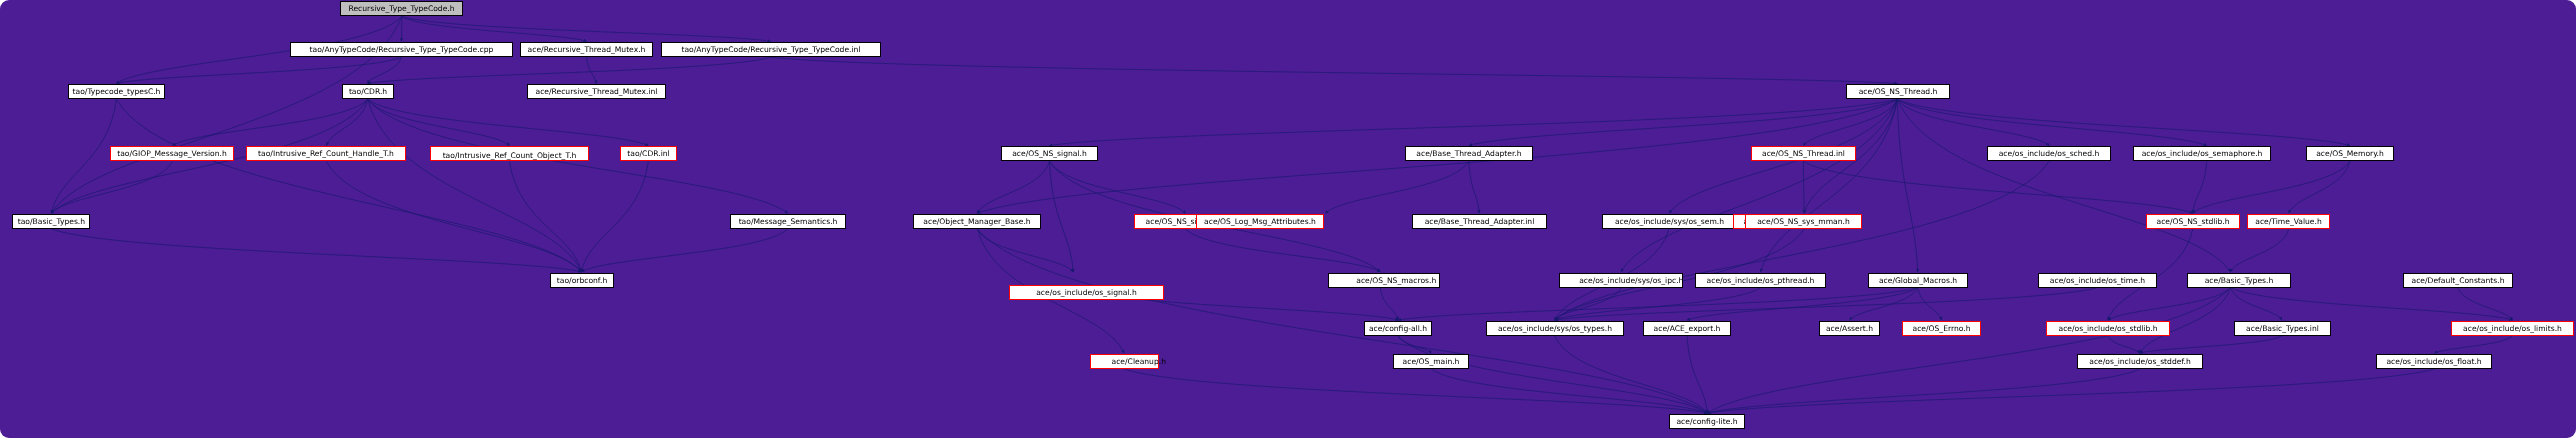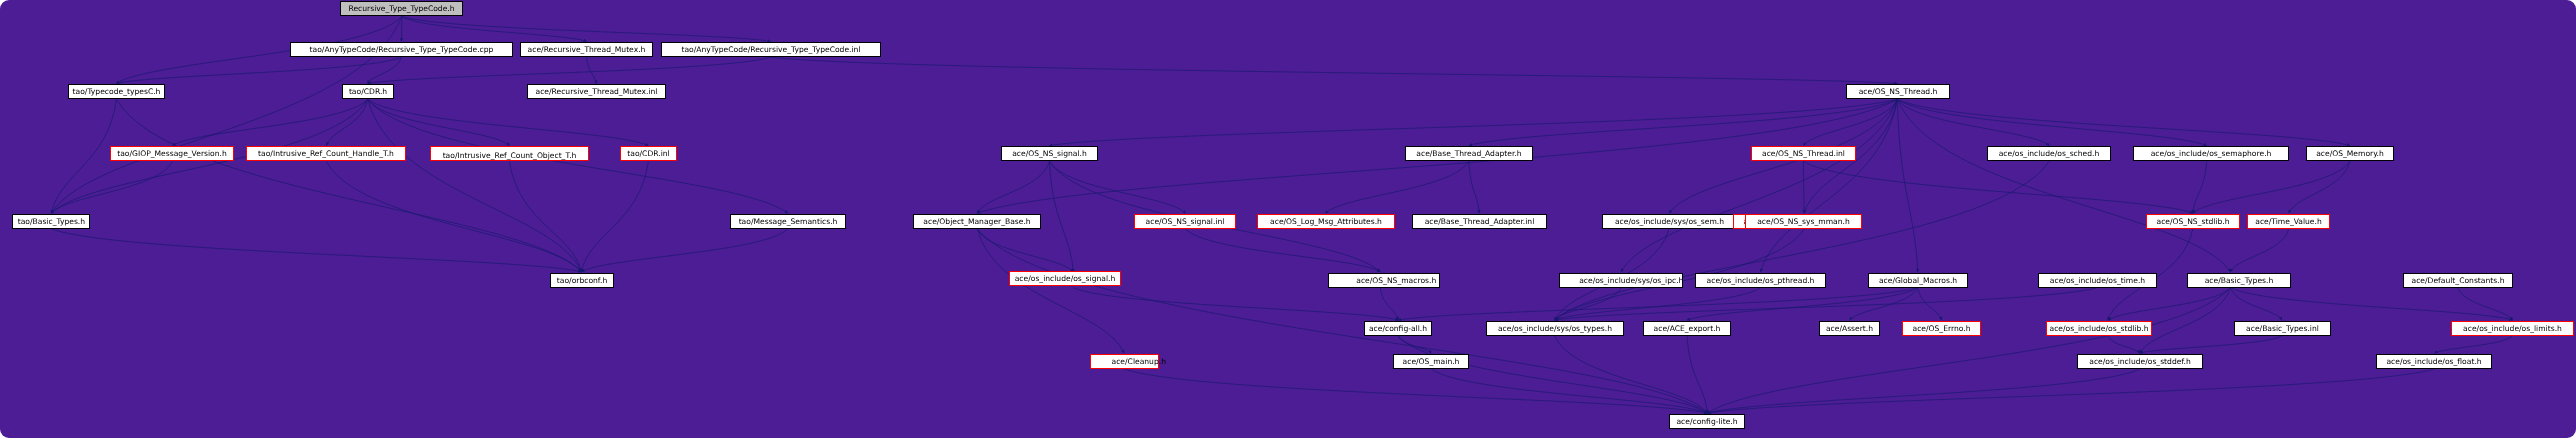--- a/index.html
+++ b/index.html
@@ -177,39 +177,39 @@
       </div>
       <div class="node" style="left: 1405px; top: 146px; width: 128px;">
         <span>ace/Base_Thread_Adapter.h</span>
       </div>
       <div class="node red" style="left: 1751px; top: 146px; width: 105px;">
         <span>ace/OS_NS_Thread.inl</span>
       </div>
       <div class="node" style="left: 1987px; top: 146px; width: 124px;">
         <span>ace/os_include/os_sched.h</span>
       </div>
-      <div class="node" style="left: 2133px; top: 146px; width: 156px;">
+      <div class="node" style="left: 2133px; top: 146px; width: 138px;">
         <span>ace/os_include/os_semaphore.h</span>
       </div>
       <div class="node" style="left: 2306px; top: 146px; width: 88px;">
         <span>ace/OS_Memory.h</span>
       </div>
       <div class="node" style="left: 12.4px; top: 214px; width: 78px;">
         <span>tao/Basic_Types.h</span>
       </div>
       <div class="node" style="left: 730px; top: 214px; width: 116px;">
         <span>tao/Message_Semantics.h</span>
       </div>
       <div class="node" style="left: 913px; top: 214px; width: 128px;">
         <span>ace/Object_Manager_Base.h</span>
       </div>
       <div class="node red" style="left: 1134px; top: 214px; width: 102px;">
         <span>ace/OS_NS_signal.inl</span>
       </div>
-      <div class="node red" style="left: 1257px; top: 214px; width: 138px;">
+      <div class="node red" style="left: 1196px; top: 214px; width: 128px;">
         <span>ace/OS_Log_Msg_Attributes.h</span>
       </div>
       <div class="node" style="left: 1412px; top: 214px; width: 135px;">
         <span>ace/Base_Thread_Adapter.inl</span>
       </div>
       <div class="node" style="left: 1602px; top: 214px; width: 135px;">
         <span>ace/os_include/sys/os_sem.h</span>
       </div>
       <div class="node red" style="left: 1733px; top: 214px; width: 104px;">
         <span>ace/OS_NS_Thread.inl</span>
@@ -219,21 +219,21 @@
       </div>
       <div class="node red" style="left: 2146px; top: 214px; width: 94px;">
         <span>ace/OS_NS_stdlib.h</span>
       </div>
       <div class="node red" style="left: 2247px; top: 214px; width: 83px;">
         <span>ace/Time_Value.h</span>
       </div>
       <div class="node" style="left: 550px; top: 273px; width: 64px;">
         <span>tao/orbconf.h</span>
       </div>
-      <div class="node red" style="left: 1009px; top: 271px; width: 112px; text-align: center;">
+      <div class="node red" style="left: 1009px; top: 285px; width: 155px; text-align: center;">
         <span>ace/os_include/os_signal.h</span>
       </div>
       <div class="node" style="left: 1328px; top: 273px; width: 112px; padding-left: 28px;">
         <span>ace/OS_NS_macros.h</span>
       </div>
       <div class="node" style="left: 1559px; top: 273px; width: 124px; padding-left: 24px;">
         <span>ace/os_include/sys/os_ipc.h</span>
       </div>
       <div class="node" style="left: 1695px; top: 273px; width: 131px;">
         <span>ace/os_include/os_pthread.h</span>
@@ -258,21 +258,21 @@
       </div>
       <div class="node" style="left: 1643px; top: 321px; width: 88px;">
         <span>ace/ACE_export.h</span>
       </div>
       <div class="node" style="left: 1819px; top: 321px; width: 61px;">
         <span>ace/Assert.h</span>
       </div>
       <div class="node red" style="left: 1902px; top: 321px; width: 79px;">
         <span>ace/OS_Errno.h</span>
       </div>
-      <div class="node red" style="left: 2046px; top: 321px; width: 106px; text-align: center;">
+      <div class="node red" style="left: 2046px; top: 321px; width: 124px; text-align: center;">
         <span>ace/os_include/os_stdlib.h</span>
       </div>
       <div class="node" style="left: 2234px; top: 321px; width: 97px;">
         <span>ace/Basic_Types.inl</span>
       </div>
       <div class="node red" style="left: 2451px; top: 321px; width: 123px;">
         <span>ace/os_include/os_limits.h</span>
       </div>
       <div class="node red" style="left: 1090px; top: 354px; width: 69px; padding-left: 32px;">
         <span>ace/Cleanup.h</span>

